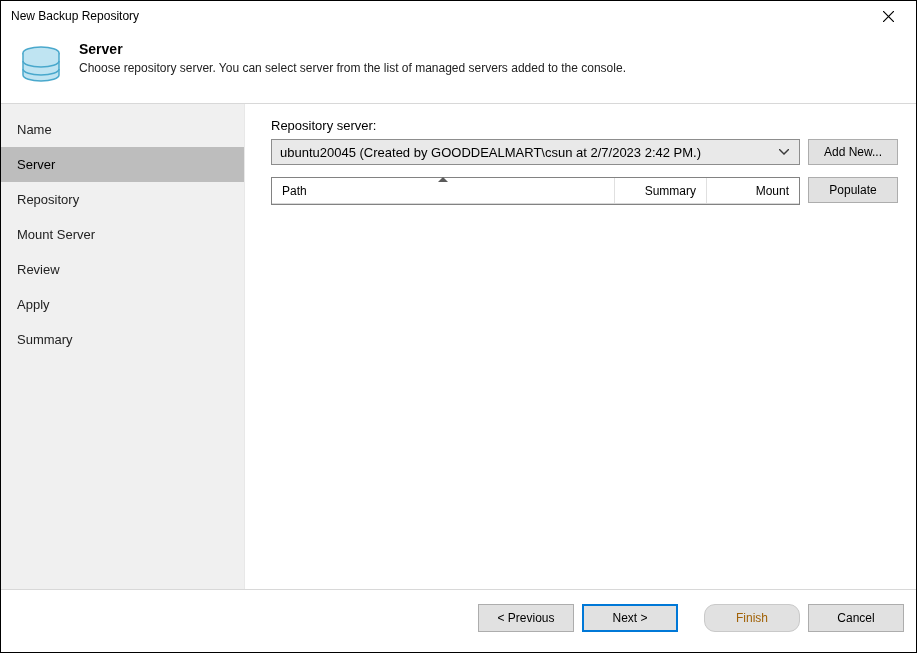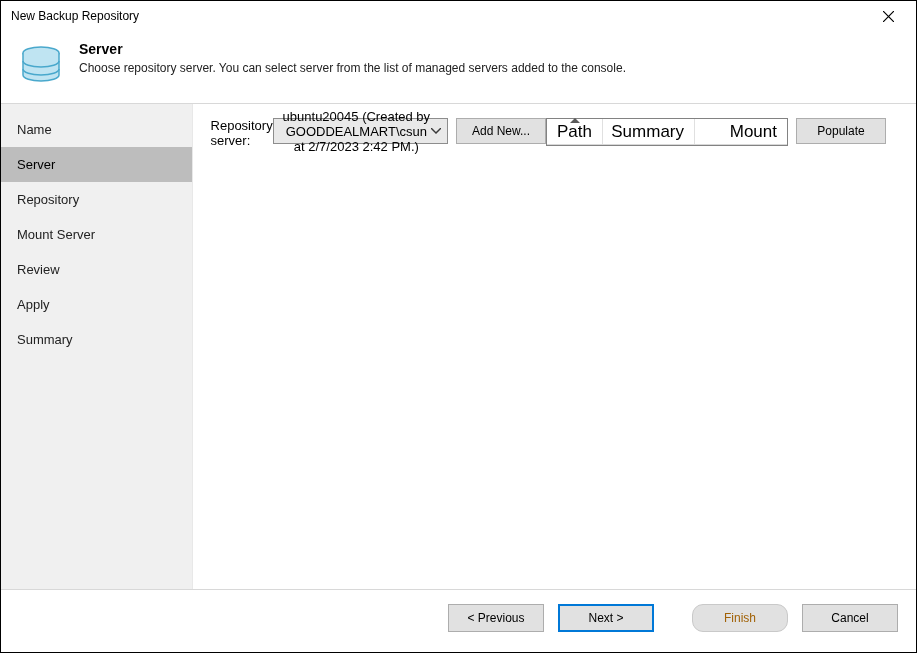--- a/index.html
+++ b/index.html
@@ -55,23 +55,24 @@
       font-size: 13px;
       color: #222;
       cursor: pointer;
     }
     .sidebar-item.active {
       background: #bdbdbd;
       color: #000;
     }
     .main {
       flex: 1;
-      padding: 14px 30px 16px 18px;
-      display: flex;
-      flex-direction: row;
+      padding: 14px 18px 16px 18px;
+      display: flex;
+      flex-direction: column;
+      margin-left: 8px;
     }
     .field-label { font-size: 13px; color: #000; margin-bottom: 6px; }
     .row { display: flex; gap: 8px; margin-bottom: 12px; align-items: stretch; }
     .row2 { display: flex; gap: 8px; align-items: flex-start; flex:1; min-height:0; }
     .select {
       flex: 1;
       height: 26px;
       background: #e9e9e9;
       border: 1px solid #8d8d8d;
       display: flex;
@@ -107,21 +108,21 @@
       height: 26px;
       background: #fff;
       border-bottom: 1px solid #d8d8d8;
       display: flex;
     }
     .th {
       border-right: 1px solid #e0e0e0;
       display: flex;
       align-items: center;
       padding: 0 10px;
-      font-size: 17px;
+      font-size: 12px;
       color: #000;
       position: relative;
     }
     .th.path { flex: 1; justify-content:flex-start; }
     .th.capacity { width: 92px; justify-content: flex-end; }
     .th.free { width: 92px; justify-content: flex-end; border-right: none;}
     .th .sort-caret {
       position: absolute;
       top: -1px;
       left: 50%;
@@ -132,22 +133,22 @@
       border-bottom: 5px solid #5a5a5a;
     }
     .tbody { flex:1; background:#f0f0f0; }
     .sidecol { width: 90px; display:flex; flex-direction:column; gap:8px; }
     .footer {
       height: 56px;
       border-top: 1px solid #d8d8d8;
       display: flex;
       align-items: center;
       justify-content: flex-end;
-      padding: 0 18px;
-      gap: 14px;
+      padding: 0 12px;
+      gap: 8px;
       background: #fff;
     }
     .btn {
       min-width: 96px;
       height: 28px;
       background: #e1e1e1;
       border: 1px solid #adadad;
       font-size: 12px;
       color: #000;
       display: flex;

